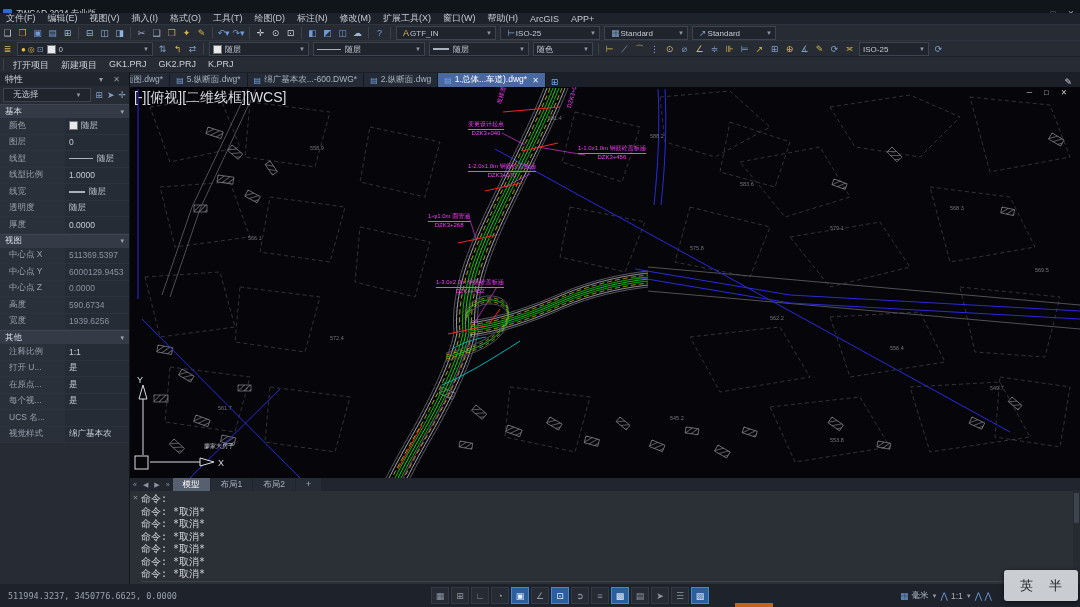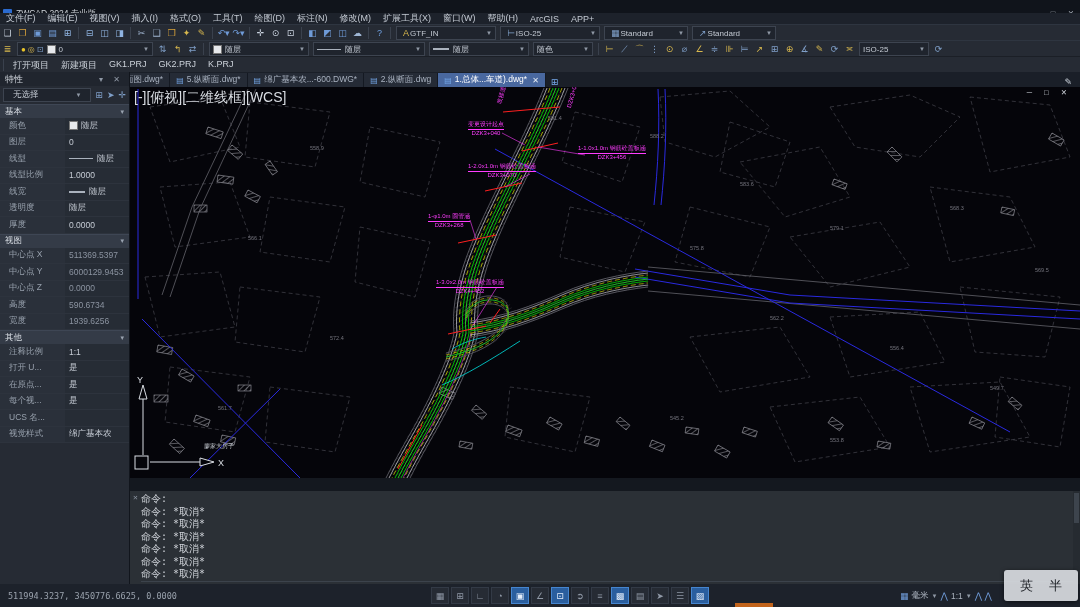--- a/index.html
+++ b/index.html
@@ -739,20 +739,30 @@
         <span class="elev" style="left: 540px; top: 328px;">545.2</span>
         <span class="elev" style="left: 180px; top: 58px;">558.9</span>
         <span class="elev" style="left: 118px; top: 148px;">566.1</span>
         <span class="elev" style="left: 200px; top: 248px;">572.4</span>
         <span class="elev" style="left: 88px; top: 318px;">561.7</span>
         <span class="elev" style="left: 700px; top: 350px;">553.8</span>
         <span class="elev" style="left: 905px; top: 180px;">569.5</span>
       </div>
   </div>
 
+  <div id="layouttabs">
+      <span class="lt-nav">«</span>
+      <span class="lt-nav">◀</span>
+      <span class="lt-nav">▶</span>
+      <span class="lt-nav">»</span>
+      <span class="lt-tab active">模型</span>
+      <span class="lt-tab">布局1</span>
+      <span class="lt-tab">布局2</span>
+      <span class="lt-tab">+</span>
+    </div>
 
   <div id="cmdpanel">
     <div id="cmd-gutter">
       <span>✕</span>
     </div>
     <div id="cmd-body">
       <div id="cmd-history">
           <div>命令:</div>
           <div>命令: *取消*</div>
           <div>命令: *取消*</div>

